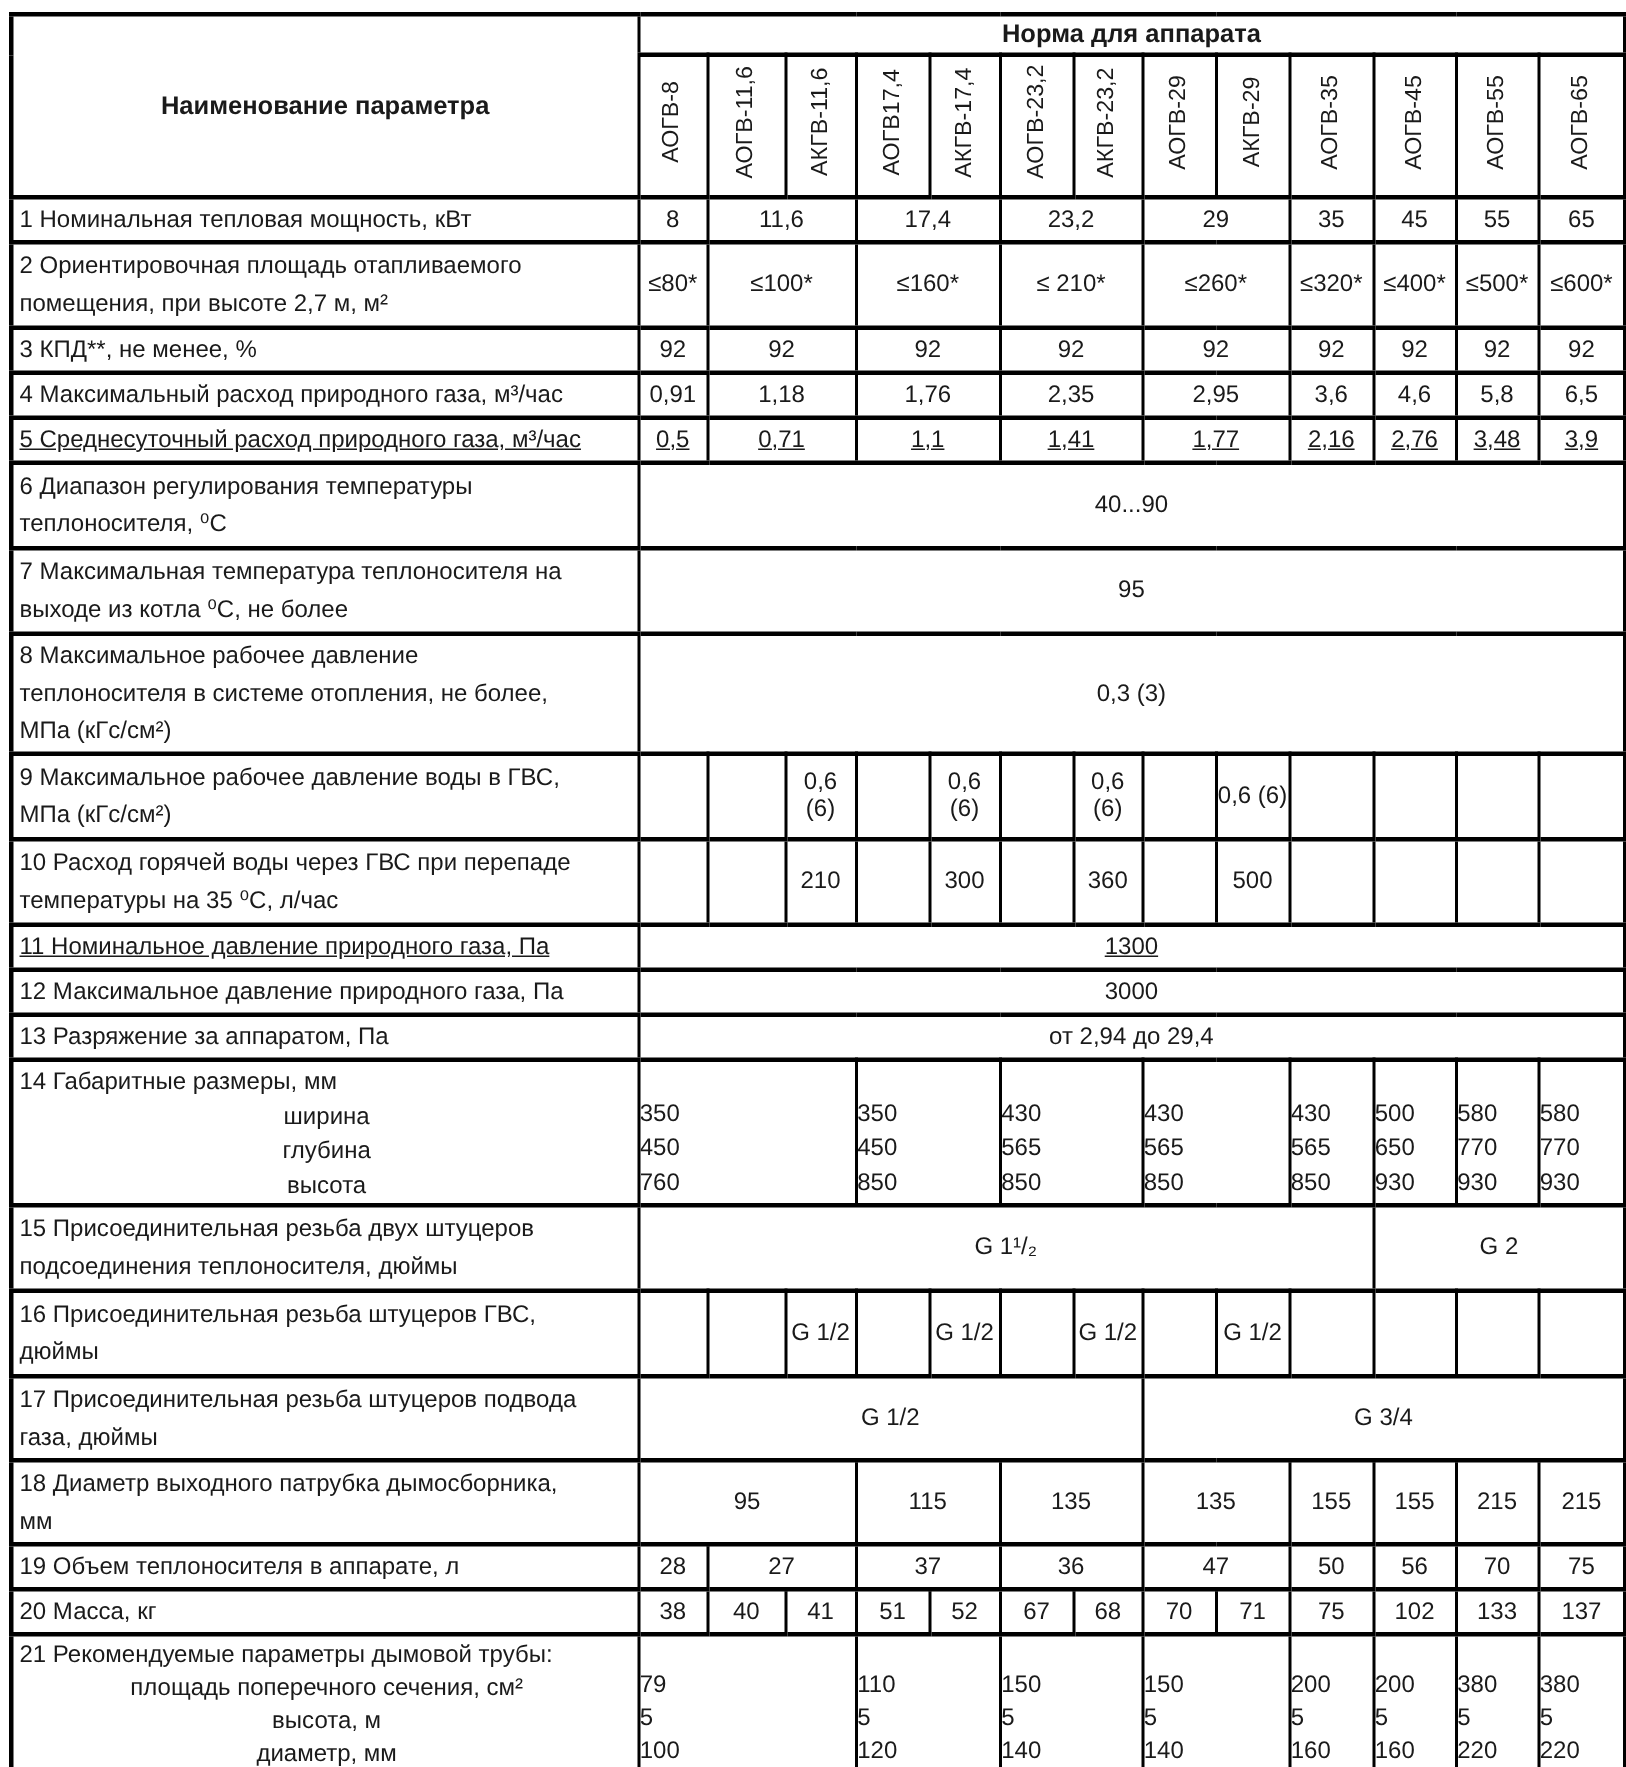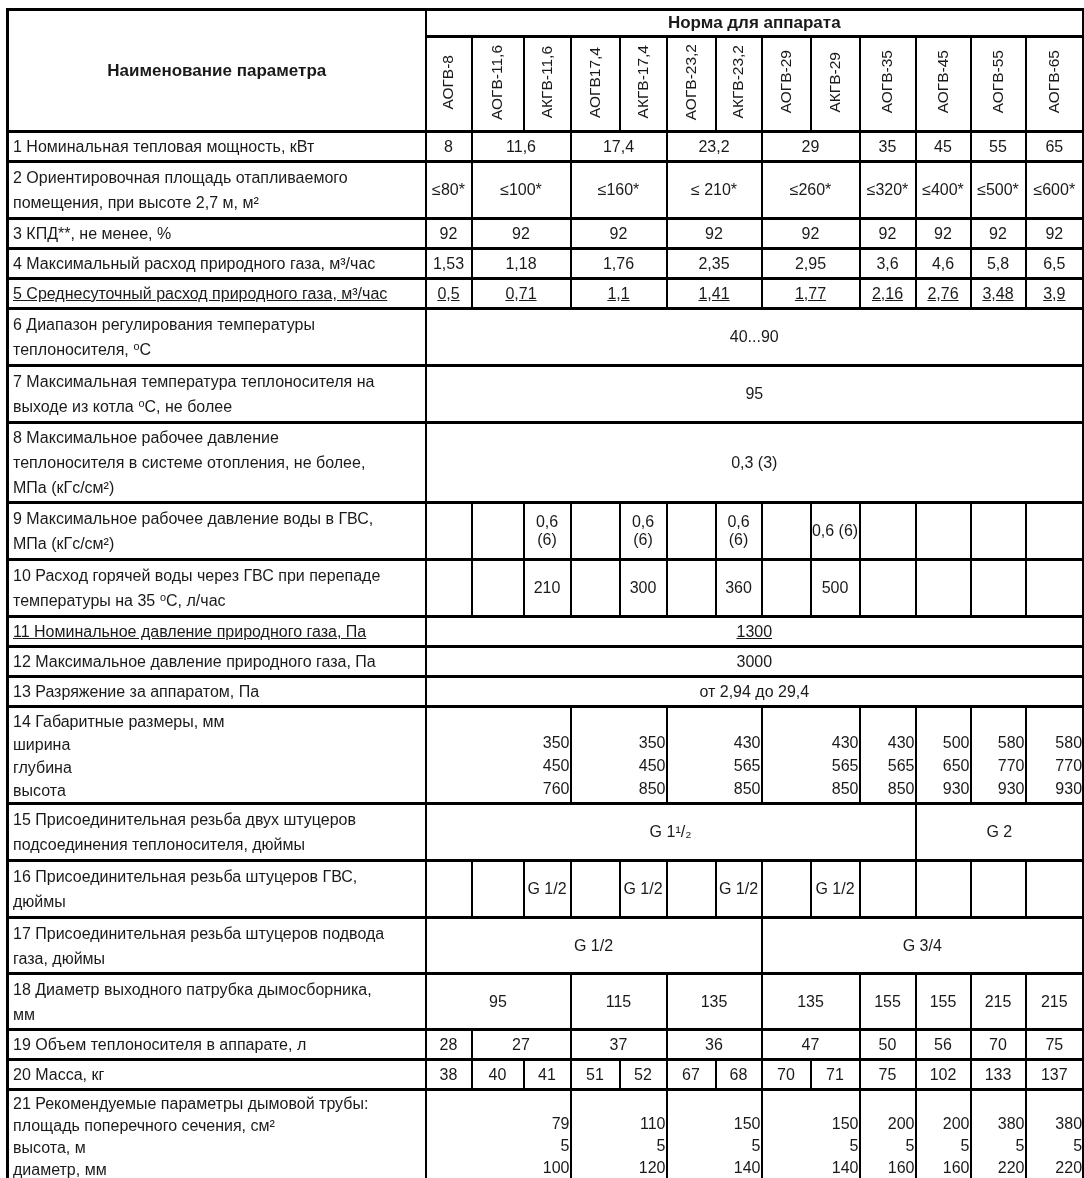--- a/index.html
+++ b/index.html
@@ -47,22 +47,22 @@
   }
   td.label {
     text-align: left; vertical-align: middle;
     padding: 1px 3px 1px 4px;
     line-height: 25px;
     white-space: pre-line;
   }
   td.val { text-align: center; vertical-align: middle; }
   td.multi-label { vertical-align: top; text-align: left; padding: 2px 0 0 4px; }
   td.multi-label .main { text-align: left; }
-  td.multi-label .sub { text-align: left; padding-right: 2px; }
-  td.multi-val { vertical-align: top; text-align: right; }
+  td.multi-label .sub { text-align: center; padding-right: 2px; }
+  td.multi-val { vertical-align: top; text-align: left; }
 </style>
 </head>
 <body>
 
 <div class="page">
   <table class="spec">
     <colgroup id="cols">
         <col style="width: 418px;">
         <col style="width: 46px;">
         <col style="width: 52px;">
@@ -132,21 +132,21 @@
           <td colspan="2" class="val">92</td>
           <td colspan="2" class="val">92</td>
           <td colspan="2" class="val">92</td>
           <td class="val">92</td>
           <td class="val">92</td>
           <td class="val">92</td>
           <td class="val">92</td>
         </tr>
         <tr style="height: 30px;">
           <td class="label">4 Максимальный расход природного газа, м³/час</td>
-          <td class="val">1,53</td>
+          <td class="val">0,91</td>
           <td colspan="2" class="val">1,18</td>
           <td colspan="2" class="val">1,76</td>
           <td colspan="2" class="val">2,35</td>
           <td colspan="2" class="val">2,95</td>
           <td class="val">3,6</td>
           <td class="val">4,6</td>
           <td class="val">5,8</td>
           <td class="val">6,5</td>
         </tr>
         <tr style="height: 29px; text-decoration: underline;">

